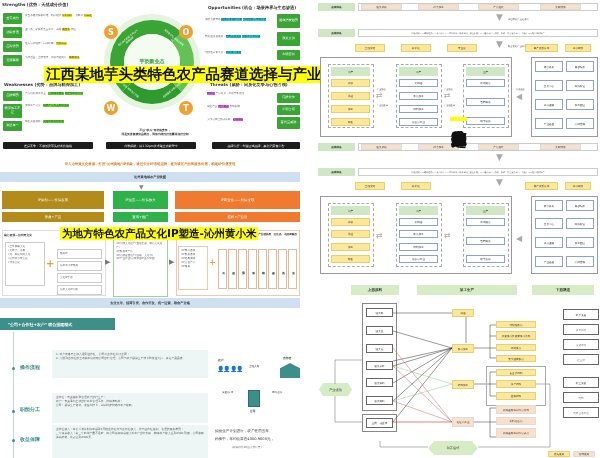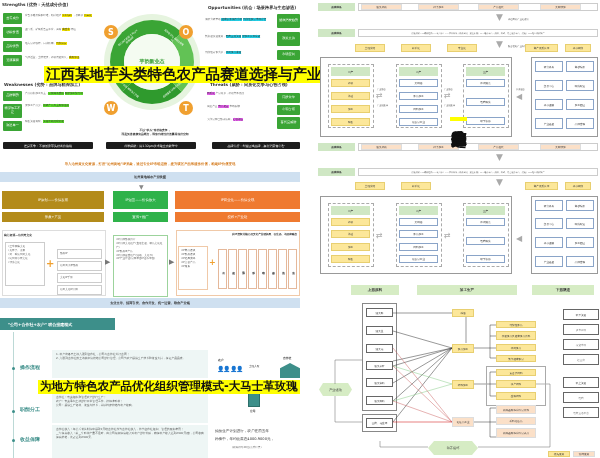--- a/index.html
+++ b/index.html
@@ -159,20 +159,21 @@
   <div class="abs vbox" style="left:228px;top:99px;width:9px;height:40px">文创周边</div>
   <div class="abs vbox" style="left:238px;top:99px;width:9px;height:40px">旅游服务</div>
   <div class="abs vbox" style="left:248px;top:99px;width:9px;height:40px">亲子游乐</div>
   <div class="abs vbox" style="left:258px;top:99px;width:9px;height:40px">教育培训</div>
   <div class="abs vbox" style="left:268px;top:99px;width:9px;height:40px">主题餐饮</div>
   <div class="abs vbox" style="left:278px;top:99px;width:9px;height:40px">文旅地产</div>
   <div class="abs vbox" style="left:288px;top:99px;width:9px;height:40px">文创节庆</div>
 
   <div class="abs bluebar" style="left:0;top:148px;width:300px;height:10px">企业主导、招商引资、合作开发、统一运营、联合产业链</div>
 
+  <div class="abs yellow-title" style="left:60px;top:77px;font-size:10.5px;padding:1px 2px">为地方特色农产品文化IP塑造-沁州黄小米</div>
 </div>
 
 <div class="abs" style="left:0;top:310px;width:300px;height:148px">
   <div class="abs tealhead" style="left:0;top:8px;width:115px;height:12px">"公司+合作社+农户" 联合投建模式</div>
   <div class="abs" style="left:13px;top:22px;width:1px;height:126px;background:#bcd9d6"></div>
 
   <div class="abs dot" style="left:12px;top:57px"></div>
   <div class="abs sec-label" style="left:20px;top:54px">操作流程</div>
   <div class="abs tealbox" style="left:52px;top:40px;width:156px;height:28px">
     <div>1.  农户将各自土地入股到合作社，公司与合作社签订合同；</div>
@@ -201,21 +202,20 @@
   <div class="abs" style="left:280px;top:53px;width:20px;height:15px;background:#3d8f8a;clip-path:polygon(50% 0,100% 35%,100% 100%,0 100%,0 35%)"></div>
   <div class="abs" style="left:222px;top:80px;font-size:2.6px">资金/技术</div>
   <div class="abs" style="left:272px;top:80px;font-size:2.6px">签约合作</div>
   <div class="abs" style="left:248px;top:80px;width:12px;height:17px;background:#3d8f8a;border:1px solid #2d6f6a"></div>
   <div class="abs" style="left:250px;top:99px;font-size:2.8px;font-weight:bold">公司</div>
 
   <div class="abs" style="left:215px;top:119px;font-size:3.6px;color:#333">如按生产计划进行，农户在前五年</div>
   <div class="abs" style="left:215px;top:127px;font-size:3.6px;color:#333">种植中，年均收益在4000-9000元，</div>
   <div class="abs" style="left:232px;top:135px;font-size:2.6px;color:#555">(收购价每20元/公斤计算)</div>
 
-  <div class="abs yellow-title" style="left:38px;top:70px;font-size:11.5px;padding:1px 2px">为地方特色农产品优化组织管理模式-大马士革玫瑰</div>
 </div>
 
 <div class="abs" style="left:318px;top:0;width:282px;height:458px">
 
   <div class="abs g-lbl" style="left:0;top:3px;width:37px;height:8px">品牌体系</div>
   <div class="abs" style="left:40px;top:3px;width:240px;height:8px;border:1px solid #ccc"></div>
   <div class="abs pch" style="left:43px;top:4px;width:41px;height:6px">油菜种植</div>
   <div class="abs pch" style="left:100px;top:4px;width:41px;height:6px">种子加工</div>
   <div class="abs pch" style="left:160px;top:4px;width:41px;height:6px">产品包装</div>
   <div class="abs pch" style="left:222px;top:4px;width:41px;height:6px">菜籽深加</div>

